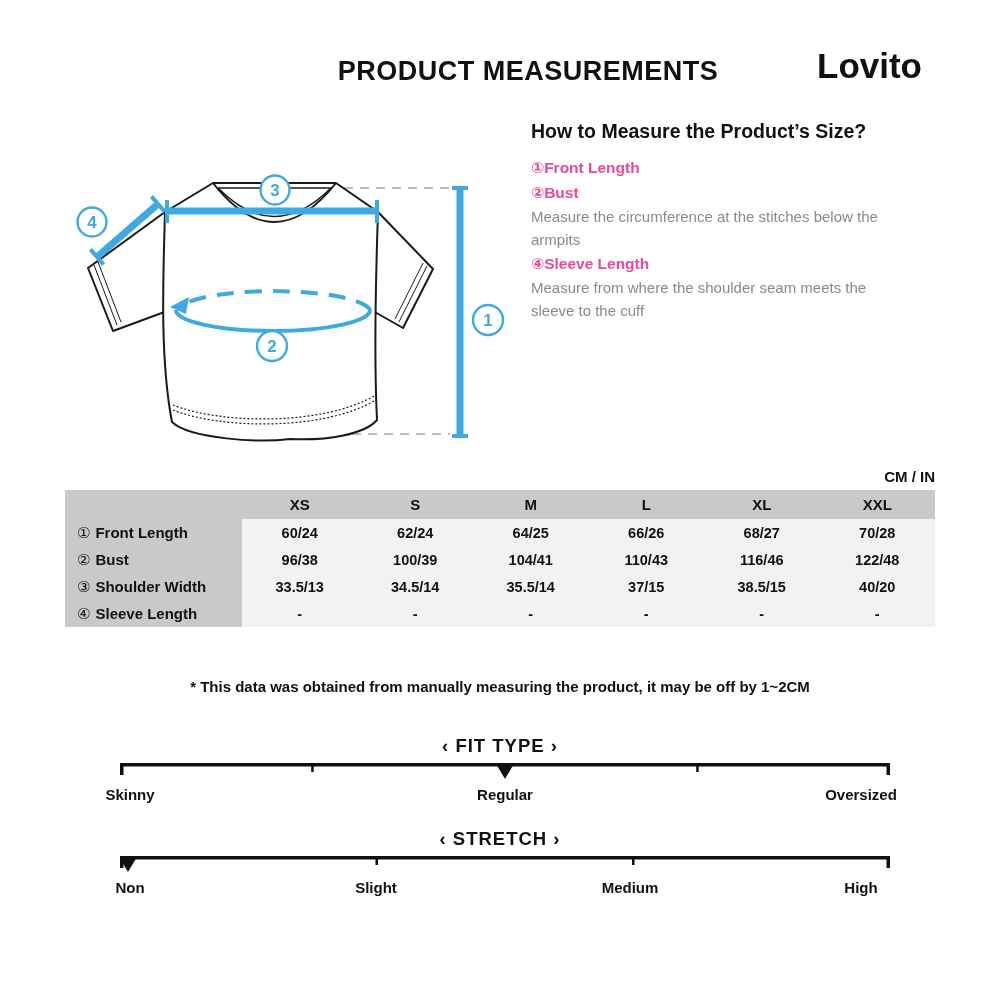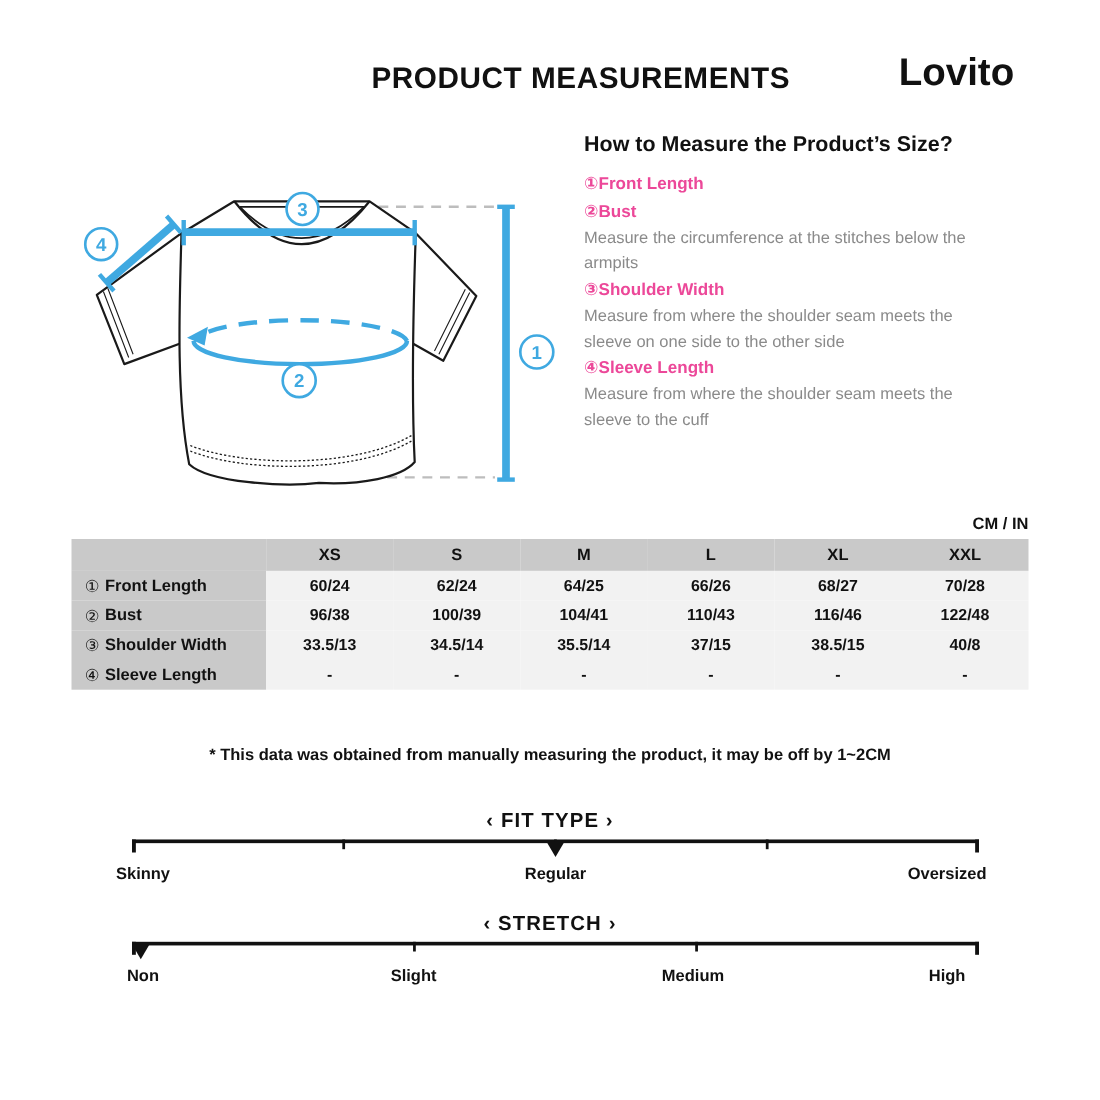--- a/index.html
+++ b/index.html
@@ -110,24 +110,20 @@
     <div class="howto-title">How to Measure the Product’s Size?</div>
 
     <div class="howto-item">
       <div class="howto-label"><span>①</span><span>Front Length</span></div>
     </div>
     <div class="howto-item">
       <div class="howto-label"><span>②</span><span>Bust</span></div>
       <p class="howto-desc">Measure the circumference at the stitches below the armpits</p>
     </div>
     <div class="howto-item">
-      <div class="howto-label"><span>③</span><span>Shoulder Width</span></div>
-      <p class="howto-desc">Measure from where the shoulder seam meets the sleeve on one side to the other side</p>
-    </div>
-    <div class="howto-item">
       <div class="howto-label"><span>④</span><span>Sleeve Length</span></div>
       <p class="howto-desc">Measure from where the shoulder seam meets the sleeve to the cuff</p>
     </div>
   </div>
 
   <div class="units">CM / IN</div>
 
   <div class="size-table">
     <div class="corner"></div>
     <div class="cell th">XS</div>
@@ -161,21 +157,21 @@
 
     <div class="rowlabel">
         <span class="num">③</span>
         <span>Shoulder Width</span>
       </div>
     <div class="cell val">33.5/13</div>
     <div class="cell val">34.5/14</div>
     <div class="cell val">35.5/14</div>
     <div class="cell val">37/15</div>
     <div class="cell val">38.5/15</div>
-    <div class="cell val">40/8</div>
+    <div class="cell val">40/20</div>
 
     <div class="rowlabel">
         <span class="num">④</span>
         <span>Sleeve Length</span>
       </div>
     <div class="cell val">-</div>
     <div class="cell val">-</div>
     <div class="cell val">-</div>
     <div class="cell val">-</div>
     <div class="cell val">-</div>

